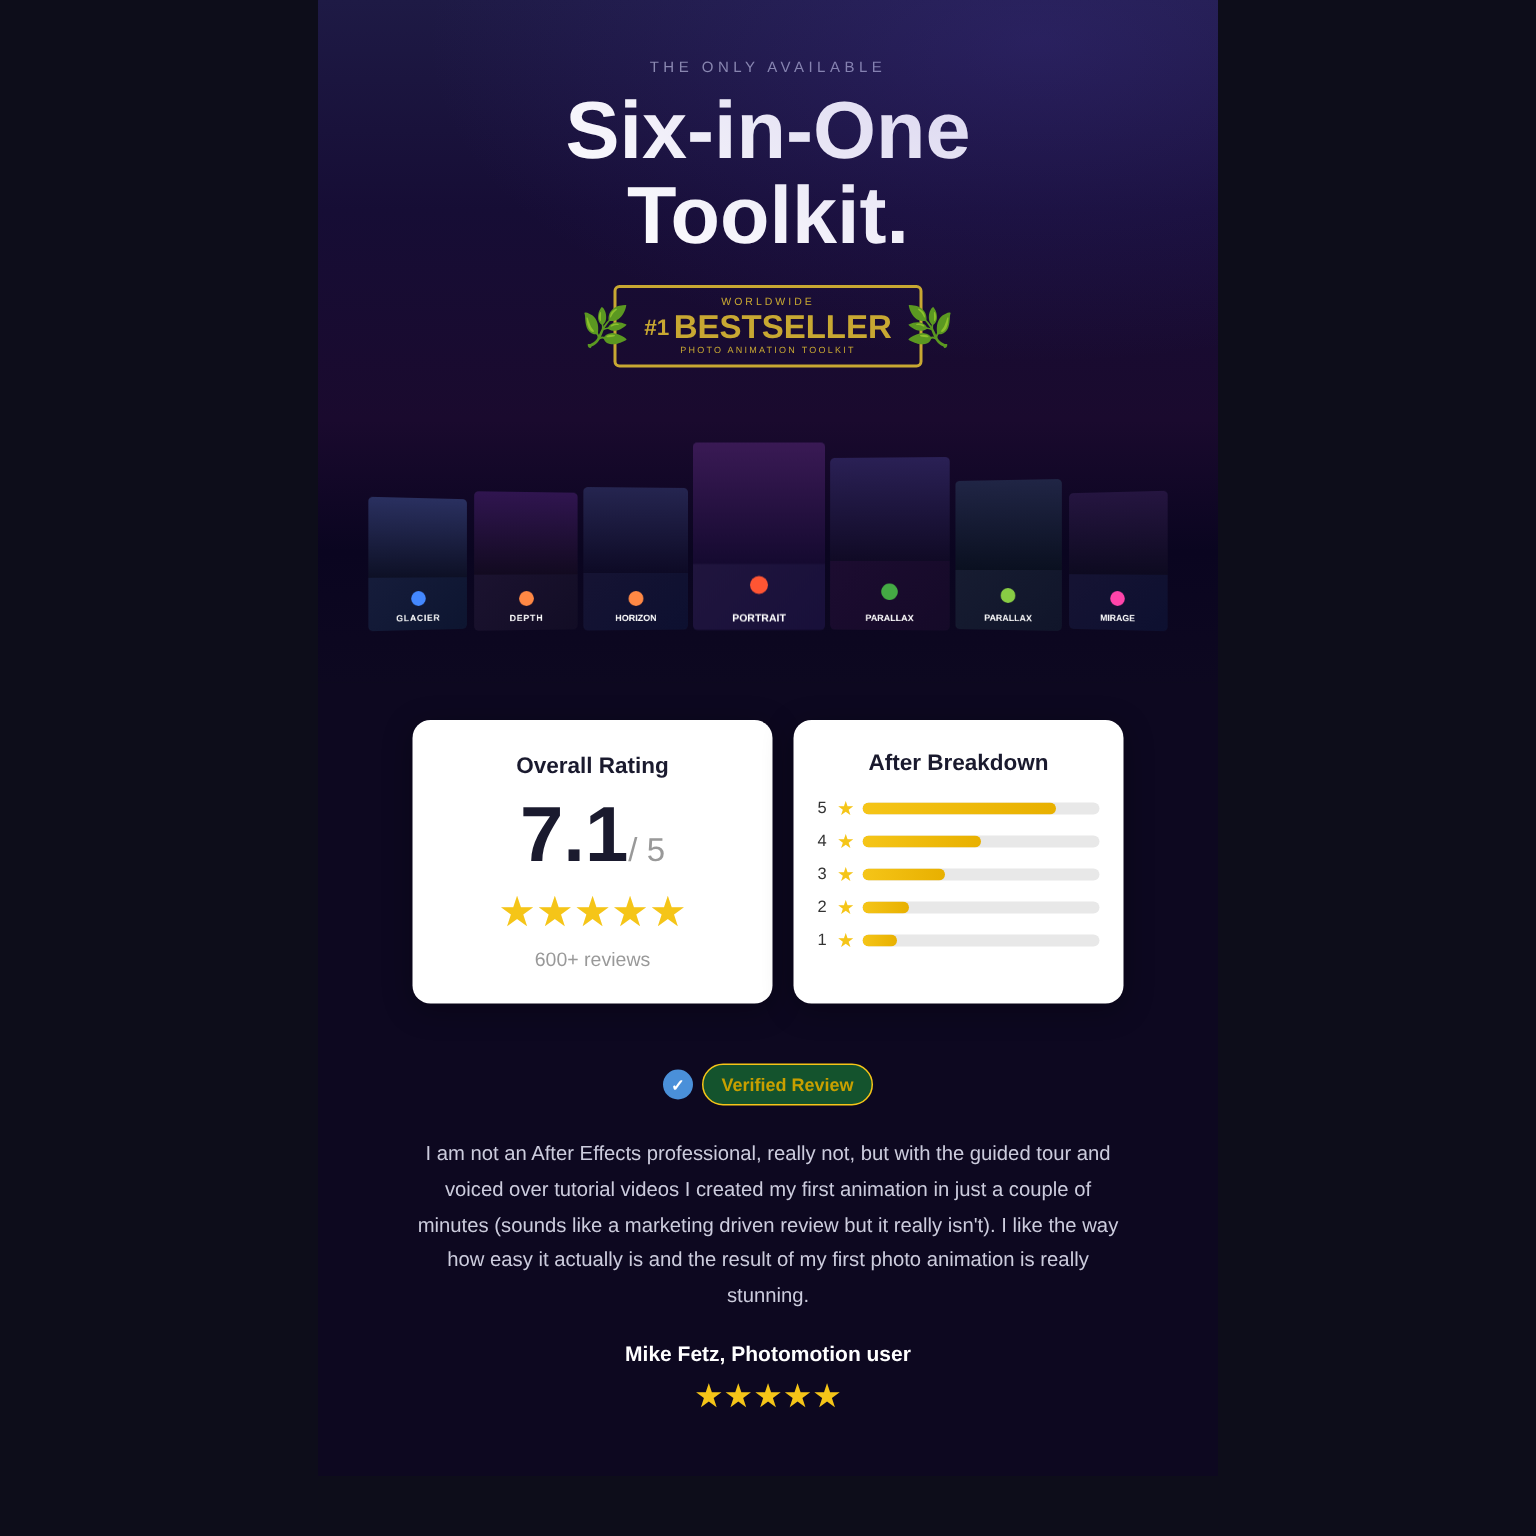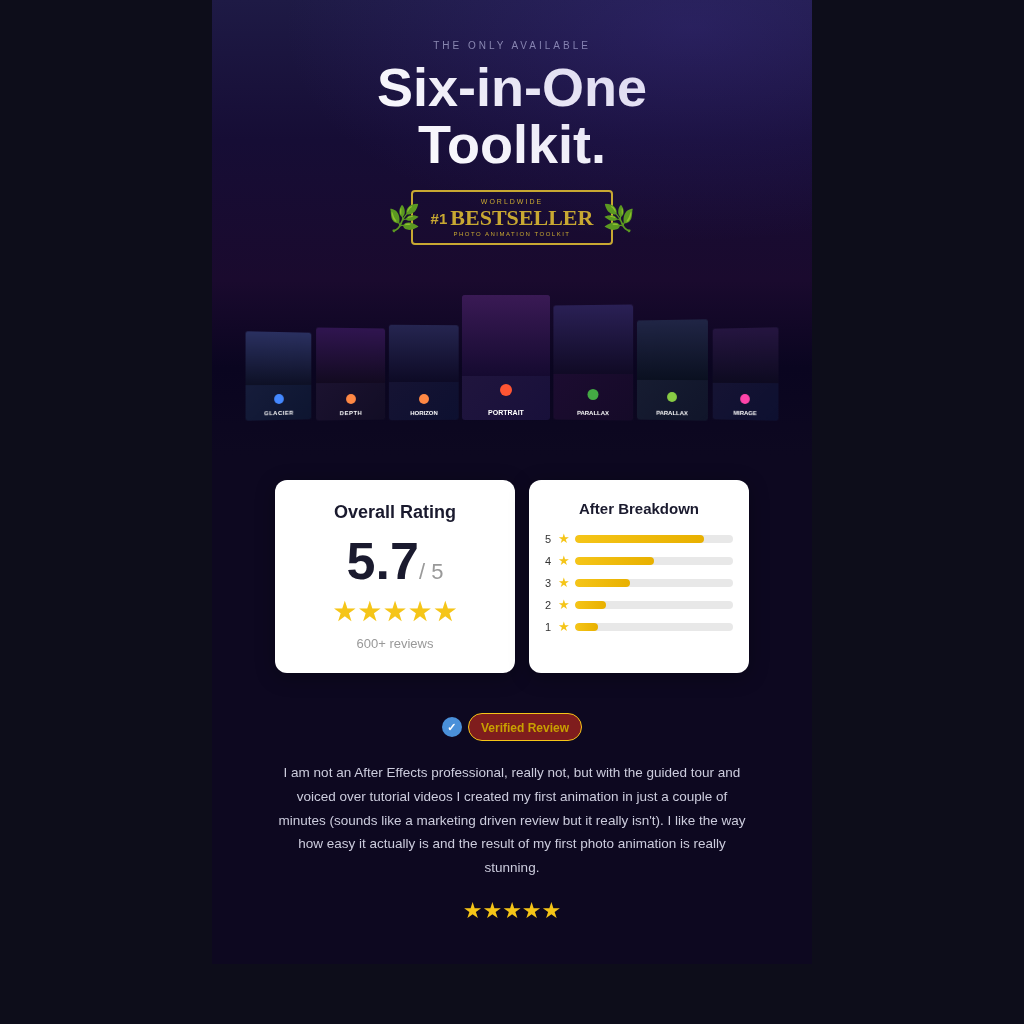--- a/index.html
+++ b/index.html
@@ -34,21 +34,21 @@
         <span>Toolkit.</span>
       </div>
 
       
       <div style="display:inline-block;position:relative;margin-bottom:15px;">
         <span style="position:absolute;top:50%;left:-22px;transform:translateY(-50%);color:#c8a832;font-size:26px;">🌿</span>
         <div style="border:2px solid #c8a832;border-radius:4px;padding:6px 18px;display:inline-block;">
           <span style="color:#c8a832;font-size:7px;letter-spacing:2px;display:block;text-align:center;">WORLDWIDE</span>
           <div style="display:flex;align-items:center;justify-content:center;gap:3px;">
             <span style="color:#c8a832;font-size:15px;font-weight:900;">#1</span>
-            <span style="color:#c8a832;font-size:22px;font-weight:900;font-family:Liberation Serif, serif;">BESTSELLER</span>
+            <span style="color:#c8a832;font-size:22px;font-weight:900;">BESTSELLER</span>
           </div>
           <span style="color:#c8a832;font-size:6px;letter-spacing:1.5px;display:block;text-align:center;">PHOTO ANIMATION TOOLKIT</span>
         </div>
         <span style="position:absolute;top:50%;right:-22px;transform:translateY(-50%) scaleX(-1);color:#c8a832;font-size:26px;">🌿</span>
       </div>
     </div>
 
     <div style="background:linear-gradient(180deg,#1a0a2e 0%,#0a0520 50%,#0d0820 100%);padding:5px 0 25px;position:relative;">
       <div style="display:flex;align-items:flex-end;justify-content:center;gap:3px;padding:10px 5px;">
 
@@ -93,23 +93,23 @@
           <div style="position:absolute;bottom:16px;left:50%;transform:translateX(-50%);width:10px;height:10px;background:#ff44aa;border-radius:50%;"></div>
           <div style="position:absolute;bottom:4px;left:50%;transform:translateX(-50%);color:#fff;font-size:6px;font-weight:700;white-space:nowrap;">MIRAGE</div>
         </div>
 
       </div>
     </div>
 
     <div style="background:#0d0820;padding:25px 20px;display:flex;gap:14px;justify-content:center;">
 
       <div style="background:#ffffff;border-radius:12px;padding:22px 18px;width:240px;text-align:center;box-shadow:0 4px 20px rgba(0,0,0,0.3);">
-        <div style="font-size:18px;font-weight:700;color:#1a1a2e;margin-bottom:12px;font-family:Arial,sans-serif;text-align:center;">Overall Rating</div>
+        <div style="font-size:15px;font-weight:700;color:#1a1a2e;margin-bottom:12px;font-family:Arial,sans-serif;text-align:center;">Overall Rating</div>
         <div style="margin-bottom:8px;">
-          <span style="font-size:52px;font-weight:900;color:#1a1a2e;font-family:Arial,sans-serif;line-height:1;">5.7</span><span style="font-size:22px;color:#999;font-family:Arial,sans-serif;">/ 5</span>
+          <span style="font-size:52px;font-weight:900;color:#1a1a2e;font-family:Arial,sans-serif;line-height:1;">7.1</span><span style="font-size:22px;color:#999;font-family:Arial,sans-serif;">/ 5</span>
         </div>
         <div style="font-size:28px;color:#f5c518;margin-bottom:8px;">★★★★★</div>
         <div style="color:#999;font-size:13px;font-family:Arial,sans-serif;">600+ reviews</div>
       </div>
 
       <div style="background:#ffffff;border-radius:12px;padding:20px 16px;width:220px;box-shadow:0 4px 20px rgba(0,0,0,0.3);">
         <div style="font-size:15px;font-weight:700;color:#1a1a2e;margin-bottom:14px;text-align:center;font-family:Arial,sans-serif;">After Breakdown</div>
 
         <div style="display:flex;align-items:center;gap:5px;margin-bottom:7px;">
           <span style="font-size:11px;color:#333;width:8px;font-family:Arial,sans-serif;">5</span>
@@ -151,26 +151,27 @@
           </div>
         </div>
 
       </div>
     </div>
 
     <div style="background:#0d0820;padding:15px 40px 40px;text-align:center;">
 
       <div style="display:flex;justify-content:center;align-items:center;gap:6px;margin-bottom:20px;">
         <div style="width:20px;height:20px;background:#4a90d9;border-radius:50%;display:flex;align-items:center;justify-content:center;color:white;font-size:11px;font-weight:bold;flex-shrink:0;">✓</div>
-        <div style="background:#7f1d1d;border:1px solid #f5c518;border-radius:20px;padding:4px 12px;">
+        <div style="background:#14532d;border:1px solid #f5c518;border-radius:20px;padding:4px 12px;">
           <span style="color:#c8a000;font-size:12px;font-weight:600;font-family:Arial,sans-serif;">Verified Review</span>
         </div>
       </div>
 
       <div style="color:#ccccdd;font-size:13.5px;line-height:1.75;margin-bottom:18px;font-family:Arial,sans-serif;max-width:480px;margin-left:auto;margin-right:auto;">I am not an After Effects professional, really not, but with the guided tour and voiced over tutorial videos I created my first animation in just a couple of minutes (sounds like a marketing driven review but it really isn't). I like the way how easy it actually is and the result of my first photo animation is really stunning.</div>
 
+      <div style="color:#ffffff;font-size:14px;font-weight:700;margin-bottom:8px;font-family:Arial,sans-serif;">Mike Fetz, Photomotion user</div>
 
       <div style="font-size:22px;color:#f5c518;">★★★★★</div>
 
     </div>
 
   </div>
 </div>
 
 </body></html>

